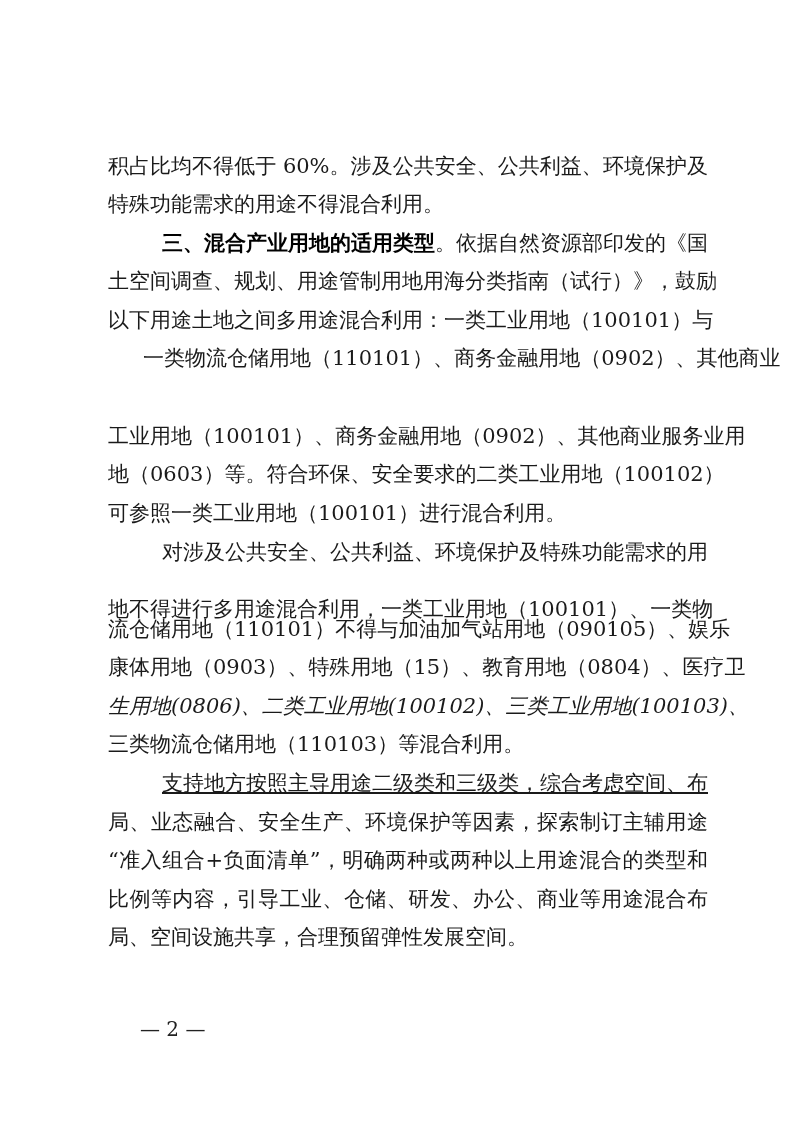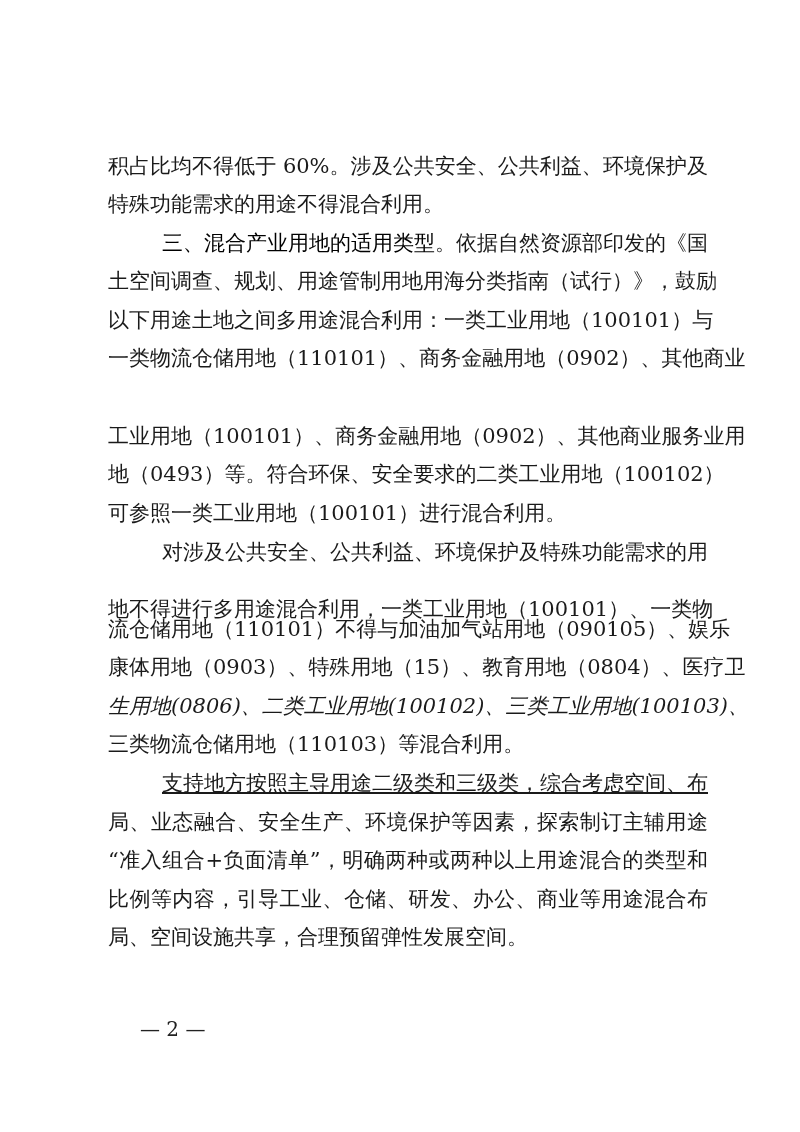--- a/index.html
+++ b/index.html
@@ -17,21 +17,21 @@
       font-size: 21px;
       color: #1a1a1a;
       white-space: nowrap;
       text-align: justify;
       text-align-last: justify;
       letter-spacing: 0px;
     }
     .line.last { text-align-last: left; }
     .line .bold {
       font-family: "DejaVu Sans", "Liberation Sans", sans-serif;
-      font-weight: normal;
+      font-weight: bold;
       color: #000000;
     }
     .page-number {
       position: absolute;
       left: 140px;
       top: 1017px;
       font-family: "DejaVu Serif", "Liberation Serif", serif;
       font-size: 20px;
       color: #222222;
       white-space: nowrap;
@@ -41,23 +41,23 @@
 <body>
 
 <div class="page">
 
   <div class="line" style="top:147px;"><span>积占比均不得低于 60%。涉及公共安全、公共利益、环境保护及</span></div>
   <div class="line last" style="top:185px;"><span>特殊功能需求的用途不得混合利用。</span></div>
 
   <div class="line" style="top:224px; left:162px; width:546px;"><span class="bold">三、混合产业用地的适用类型</span><span>。依据自然资源部印发的《国</span></div>
   <div class="line" style="top:262px;"><span>土空间调查、规划、用途管制用地用海分类指南（试行）》，鼓励</span></div>
   <div class="line" style="top:301px;"><span>以下用途土地之间多用途混合利用：一类工业用地（100101）与</span></div>
-  <div class="line" style="top:339px;"><span>一类物流仓储用地（110101）、商务金融用地（0902）、其他商业</span></div>
+  <div class="line" style="top:339px;margin-left:35px;"><span>一类物流仓储用地（110101）、商务金融用地（0902）、其他商业</span></div>
   <div class="line" style="top:417px;"><span>工业用地（100101）、商务金融用地（0902）、其他商业服务业用</span></div>
-  <div class="line" style="top:455px;"><span>地（0493）等。符合环保、安全要求的二类工业用地（100102）</span></div>
+  <div class="line" style="top:455px;"><span>地（0603）等。符合环保、安全要求的二类工业用地（100102）</span></div>
   <div class="line last" style="top:494px;"><span>可参照一类工业用地（100101）进行混合利用。</span></div>
 
   <div class="line" style="top:533px; left:162px; width:546px;"><span>对涉及公共安全、公共利益、环境保护及特殊功能需求的用</span></div>
   <div class="line" style="top:571px;margin-top:19px;"><span>地不得进行多用途混合利用，一类工业用地（100101）、一类物</span></div>
   <div class="line" style="top:610px;"><span>流仓储用地（110101）不得与加油加气站用地（090105）、娱乐</span></div>
   <div class="line" style="top:648px;"><span>康体用地（0903）、特殊用地（15）、教育用地（0804）、医疗卫</span></div>
   <div class="line" style="top:687px;font-style:italic;"><span>生用地(0806)、二类工业用地(100102)、三类工业用地(100103)、</span></div>
   <div class="line last" style="top:725px;"><span>三类物流仓储用地（110103）等混合利用。</span></div>
 
   <div class="line" style="top:764px; left:162px; width:546px;text-decoration:underline;"><span>支持地方按照主导用途二级类和三级类，综合考虑空间、布</span></div>

